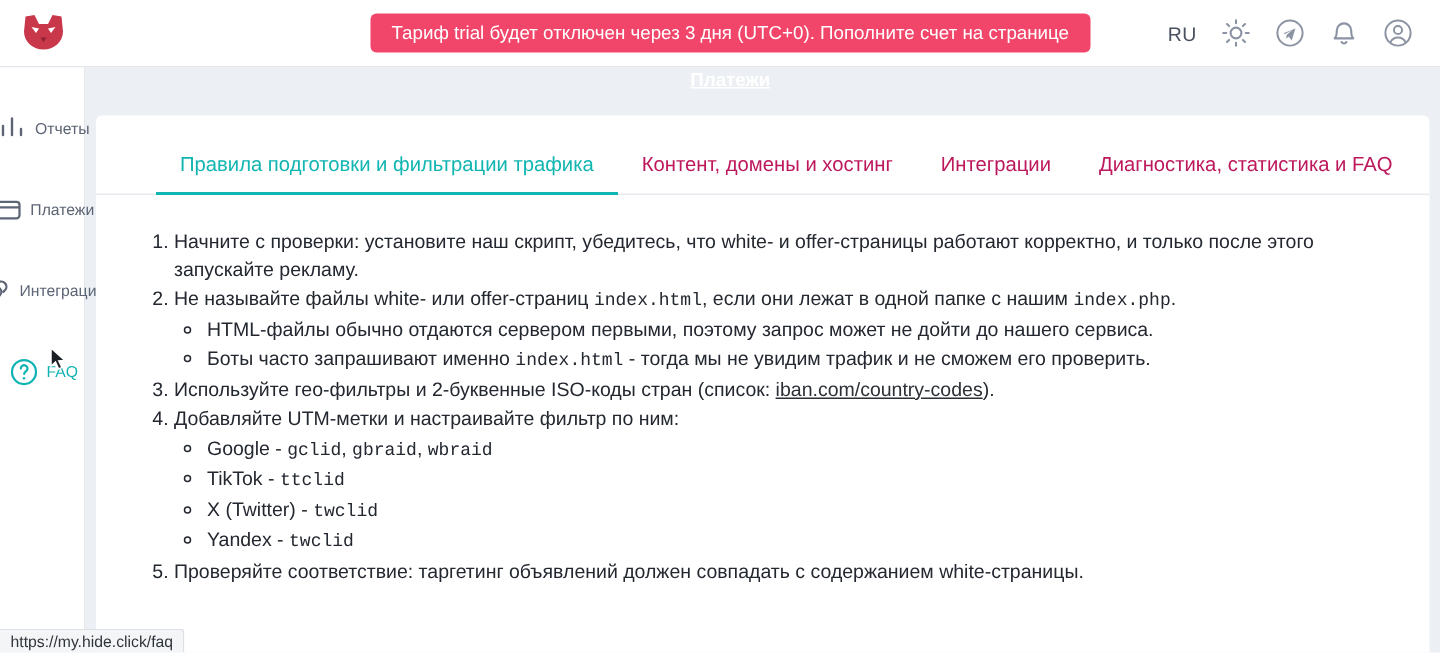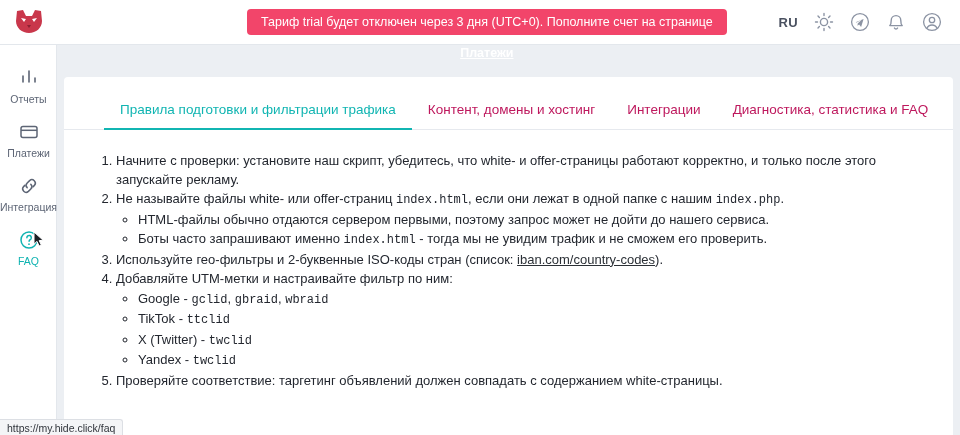--- a/index.html
+++ b/index.html
@@ -68,21 +68,20 @@
     font-weight: bold;
     text-decoration: underline;
   }
 
   .topbar-right {
     display: flex;
     align-items: center;
     gap: 16px;
     margin-left: auto;
     margin-right: 18px;
-    font-weight: bold;
   }
   .lang {
     font-size: 13px;
     color: #4a5160;
     letter-spacing: .4px;
   }
   .ticon {
     width: 20px;
     height: 20px;
     display: block;
@@ -98,21 +97,21 @@
     height: 390px;
     background: #ffffff;
     border-right: 1px solid #e3e7ec;
     box-sizing: border-box;
     padding-top: 14px;
   }
   .side-item {
     width: 57px;
     height: 54px;
     display: flex;
-    flex-direction: column;
+    flex-direction: row;
     align-items: center;
     justify-content: center;
     gap: 4px;
     color: #5d6575;
     cursor: pointer;
   }
   .side-item .slabel {
     font-size: 10.5px;
     line-height: 12px;
     color: #5d6575;

